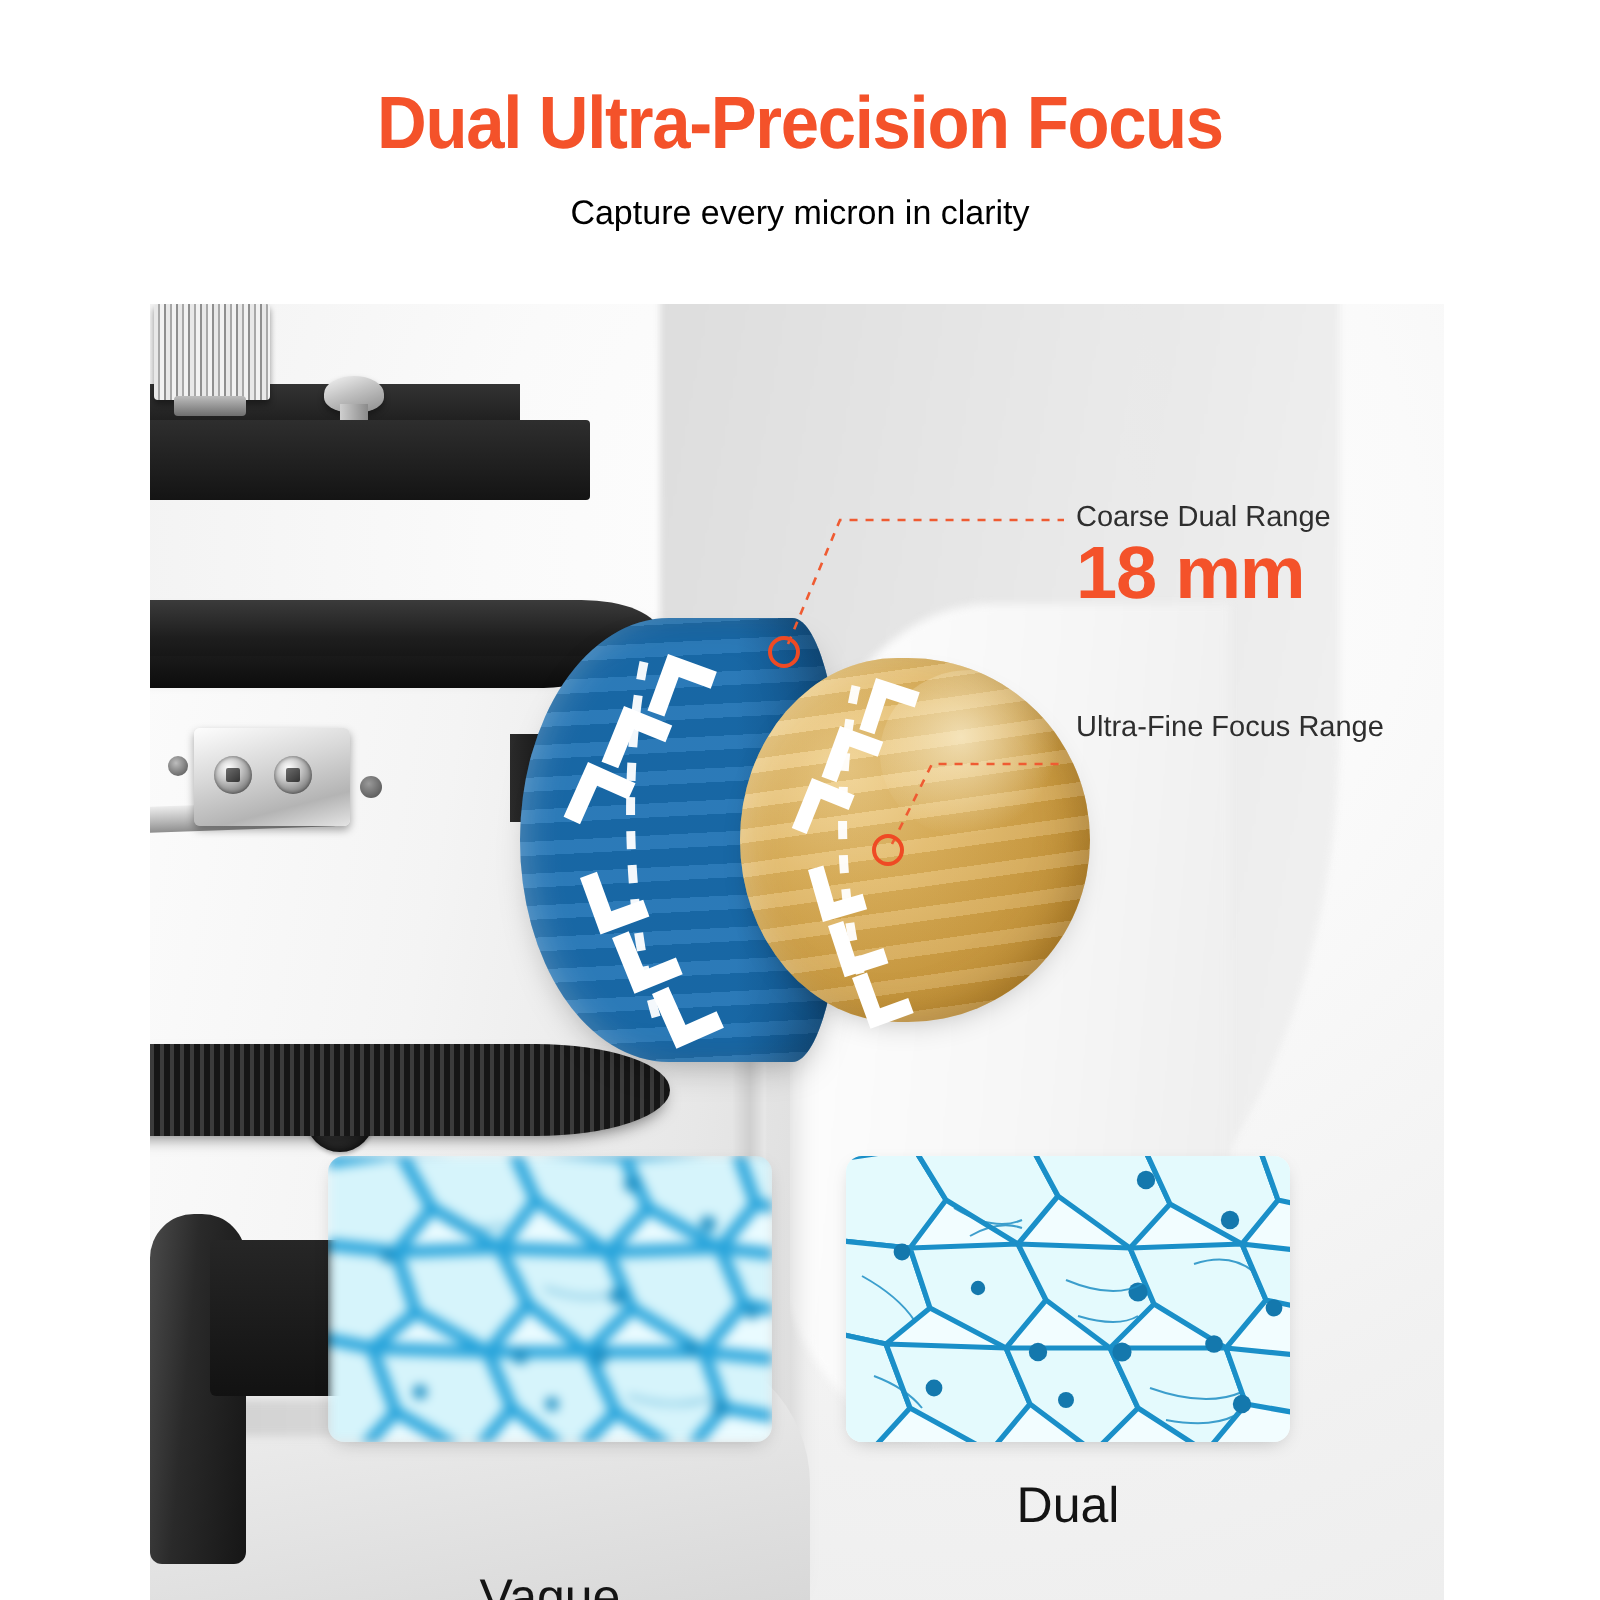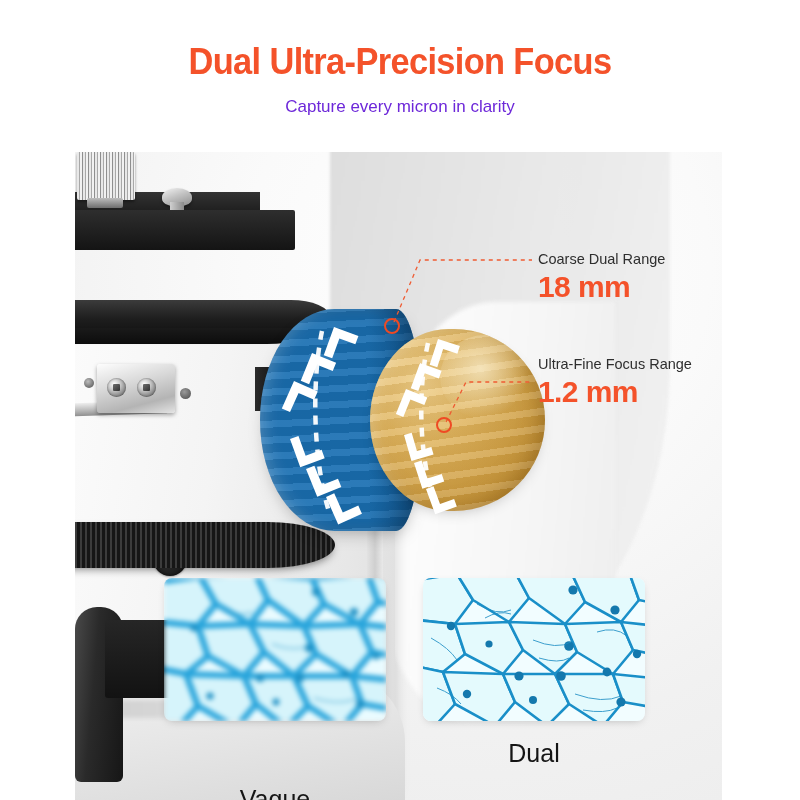--- a/index.html
+++ b/index.html
@@ -34,21 +34,21 @@
     font-family: "Liberation Sans Narrow", "Liberation Sans", sans-serif;
     transform: scaleX(0.93);
     transform-origin: center;
   }
   .subhead {
     margin: 0;
     padding-top: 12px;
     font-size: 17px;
     line-height: 22px;
     font-weight: 400;
-    color: #6d28d9;
+    color: #000000;
   }
 
   
   .photo-panel {
     position: absolute;
     left: 75px;
     top: 152px;
     width: 647px;
     height: 648px;
     overflow: hidden;
@@ -341,21 +341,21 @@
   .callout-label {
     margin: 0;
     font-size: 14.5px;
     line-height: 18px;
     color: #2e2e2e;
     white-space: nowrap;
   }
   .callout-value {
     margin: 0;
     padding-top: 2px;
-    font-size: 30px;
+    font-size: 37px;
     line-height: 34px;
     font-weight: 700;
     color: #f4522a;
     letter-spacing: -0.6px;
     white-space: nowrap;
     font-family: "Liberation Sans Narrow", "Liberation Sans", sans-serif;
   }
   .callout-1 { left: 538px; top: 250px; }
   .callout-2 { left: 538px; top: 355px; }
 
@@ -590,14 +590,13 @@
   </g>
 </svg>
 
 <div class="callout-text callout-1">
   <p class="callout-label">Coarse Dual Range</p>
   <p class="callout-value">18 mm</p>
 </div>
 
 <div class="callout-text callout-2">
   <p class="callout-label">Ultra-Fine Focus Range</p>
-  <p class="callout-value">1.2 mm</p>
 </div>
 
 </body></html>

